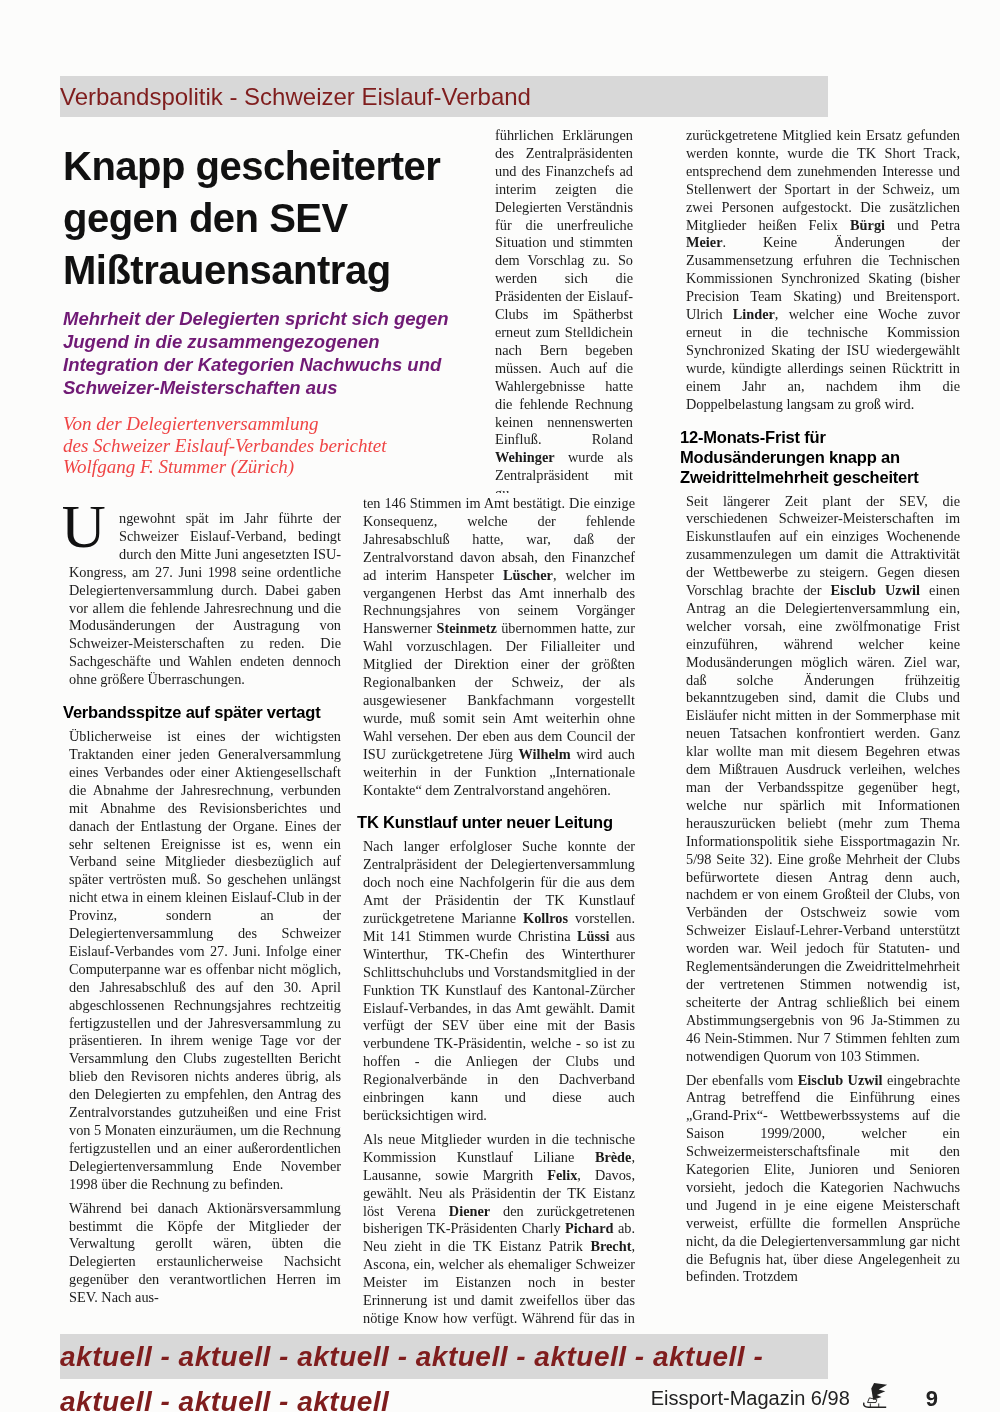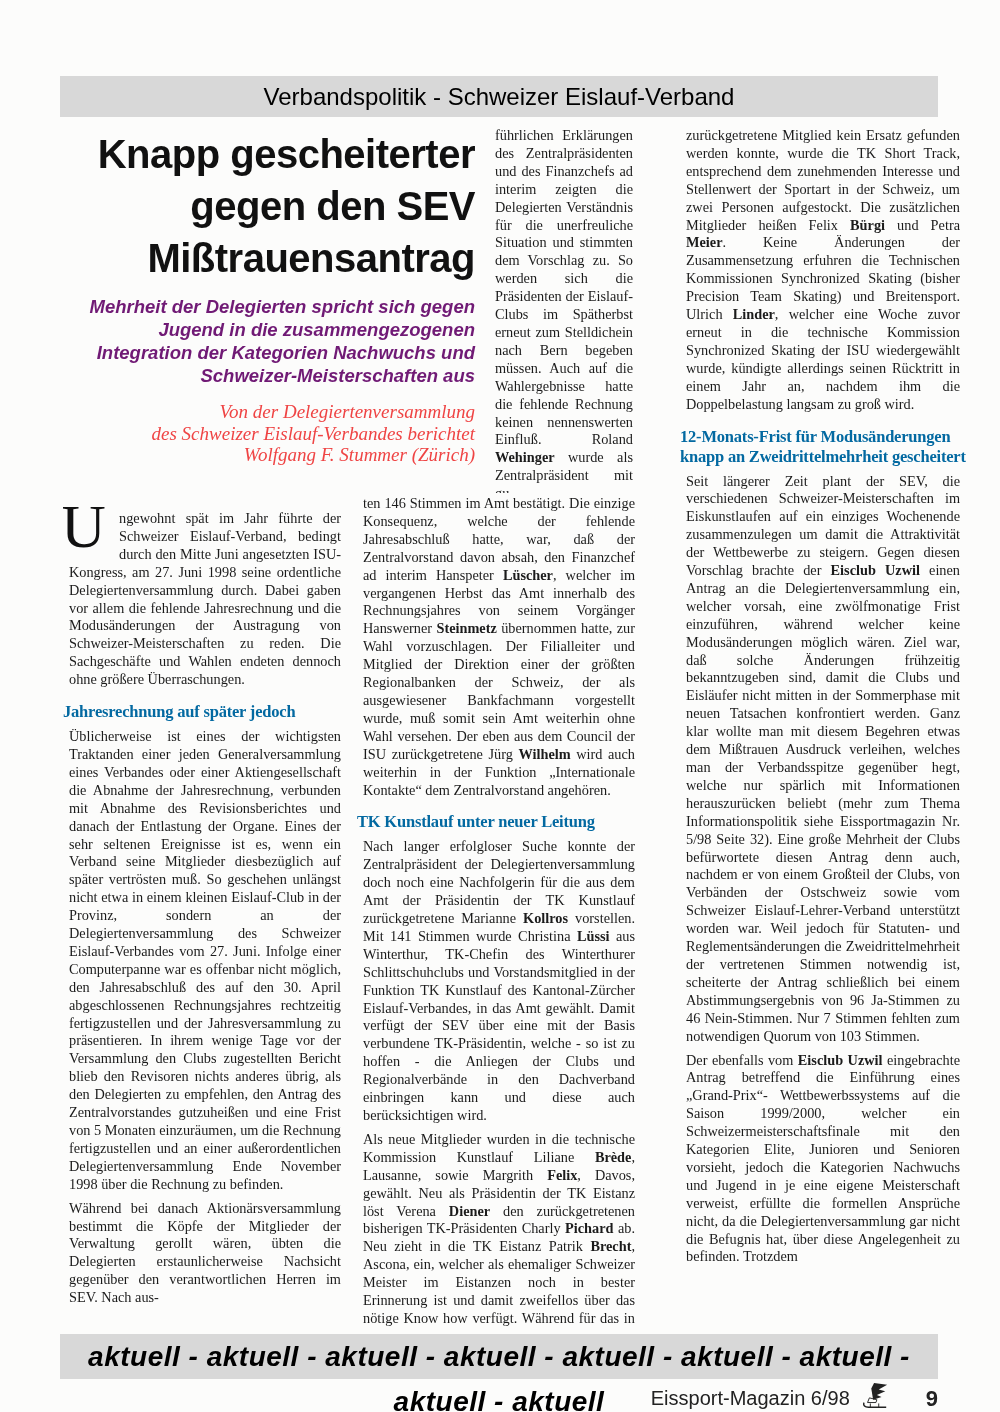--- a/index.html
+++ b/index.html
@@ -3,32 +3,32 @@
 <meta charset="utf-8">
 <style>
   html,body{margin:0;padding:0;}
   body{
     width:1000px;height:1412px;position:relative;
     background:#fcfcfb;color:#1a1a1a;
     font-family:"Liberation Serif", serif;
     overflow:hidden;
   }
   .band{
-    position:absolute;left:60px;width:878px;background:#d8d8d8;
-    font-family:"Liberation Sans", sans-serif;color:#000000;
-    text-align:center;
+    position:absolute;left:60px;width:768px;background:#d8d8d8;
+    font-family:"Liberation Sans", sans-serif;color:#7f1d1d;
+    text-align:left;
   }
   .header-band{top:76px;height:41px;font-size:24px;line-height:41px;}
   .footer-band{
     top:1334px;height:45px;font-size:28px;line-height:45px;
     font-style:italic;font-weight:bold;letter-spacing:.5px;
   }
 
   .title-block{
-    position:absolute;left:63px;top:128px;width:412px;text-align:right;
+    position:absolute;left:63px;top:140px;width:412px;
     font-family:"Liberation Sans", sans-serif;
   }
   .title-line{
     font-weight:bold;font-size:40px;line-height:52px;letter-spacing:-.5px;
     white-space:nowrap;color:#111;
   }
   .subtitle{margin-top:11px;}
   .subtitle-line{
     font-weight:bold;font-size:18.5px;line-height:23px;white-space:nowrap;color:#701a75;font-style:italic;
   }
@@ -36,23 +36,23 @@
     margin-top:14px;font-family:Liberation Serif, serif;font-style:italic;
     font-size:19px;line-height:21.5px;color:#ef4444;
   }
 
   .col{
     position:absolute;font-size:14.3px;line-height:17.9px;
     text-align:justify;overflow:hidden;color:#1b1b1b;
   }
   .col p{margin:6px;}
   .shead{
-    font-family:Liberation Serif, serif;font-weight:bold;
+    font-family:Liberation Sans, sans-serif;font-weight:bold;
     font-size:16.5px;line-height:20px;letter-spacing:-.2px;
-    margin:13px 0 4px 0;text-align:left;color:#0369a1;
+    margin:13px 0 4px 0;text-align:left;color:#000000;
   }
   #col1{left:63px;top:504px;width:284px;height:815px;}
   #col2top{left:489px;top:121px;width:150px;height:372px;}
   #col2{left:357px;top:489px;width:284px;height:838px;}
   #col3{left:680px;top:121px;width:286px;height:1202px;}
 
   .dc-spacer{float:left;width:50px;height:37px;}
   .dropcap{
     position:absolute;left:-2px;top:-9px;
     font-size:62px;line-height:1;font-family:"Liberation Serif", serif;
@@ -88,21 +88,21 @@
   <div class="byline">
     <div>Von der Delegiertenversammlung</div>
     <div>des Schweizer Eislauf-Verbandes berichtet</div>
     <div>Wolfgang F. Stummer (Zürich)</div>
   </div>
 </div>
 
 <div class="col" id="col1">
   <div class="dropcap">U</div>
   <p><span class="dc-spacer"></span><span>ngewohnt spät im Jahr führte der Schweizer Eislauf-Verband, bedingt durch den Mitte Juni angesetzten ISU-Kongress, am 27. Juni 1998 seine ordentliche Delegiertenversammlung durch. Dabei gaben vor allem die fehlende Jahresrechnung und die Modusänderungen der Austragung von Schweizer-Meisterschaften zu reden. Die Sachgeschäfte und Wahlen endeten dennoch ohne größere Überraschungen.</span></p>
-  <div class="shead">Jahresrechnung auf später jedoch</div>
+  <div class="shead">Verbandsspitze auf später vertagt</div>
   <p>Üblicherweise ist eines der wichtigsten Traktanden einer jeden Generalversammlung eines Verbandes oder einer Aktiengesellschaft die Abnahme der Jahresrechnung, verbunden mit Abnahme des Revisionsberichtes und danach der Entlastung der Organe. Eines der sehr seltenen Ereignisse ist es, wenn ein Verband seine Mitglieder diesbezüglich auf später vertrösten muß. So geschehen unlängst nicht etwa in einem kleinen Eislauf-Club in der Provinz, sondern an der Delegiertenversammlung des Schweizer Eislauf-Verbandes vom 27. Juni. Infolge einer Computerpanne war es offenbar nicht möglich, den Jahresabschluß des auf den 30. April abgeschlossenen Rechnungsjahres rechtzeitig fertigzustellen und der Jahresversammlung zu präsentieren. In ihrem wenige Tage vor der Versammlung den Clubs zugestellten Bericht blieb den Revisoren nichts anderes übrig, als den Delegierten zu empfehlen, den Antrag des Zentralvorstandes gutzuheißen und eine Frist von 5 Monaten einzuräumen, um die Rechnung fertigzustellen und an einer außerordentlichen Delegiertenversammlung Ende November 1998 über die Rechnung zu befinden.</p>
   <p>Während bei danach Aktionärsversammlung bestimmt die Köpfe der Mitglieder der Verwaltung gerollt wären, übten die Delegierten erstaunlicherweise Nachsicht gegenüber den verantwortlichen Herren im SEV. Nach aus-</p>
 </div>
 
 <div class="col" id="col2top">
   <p>führlichen Erklärungen des Zentralpräsidenten und des Finanzchefs ad interim zeigten die Delegierten Verständnis für die unerfreuliche Situation und stimmten dem Vorschlag zu. So werden sich die Präsidenten der Eislauf-Clubs im Spätherbst erneut zum Stelldichein nach Bern begeben müssen. Auch auf die Wahlergebnisse hatte die fehlende Rechnung keinen nennenswerten Einfluß. Roland <b>Wehinger</b> wurde als Zentralpräsident mit gu-</p>
 </div>
 
 <div class="col" id="col2">
   <p>ten 146 Stimmen im Amt bestätigt. Die einzige Konsequenz, welche der fehlende Jahresabschluß hatte, war, daß der Zentralvorstand davon absah, den Finanzchef ad interim Hanspeter <b>Lüscher</b>, welcher im vergangenen Herbst das Amt innerhalb des Rechnungsjahres von seinem Vorgänger Hanswerner <b>Steinmetz</b> übernommen hatte, zur Wahl vorzuschlagen. Der Filialleiter und Mitglied der Direktion einer der größten Regionalbanken der Schweiz, der als ausgewiesener Bankfachmann vorgestellt wurde, muß somit sein Amt weiterhin ohne Wahl versehen. Der eben aus dem Council der ISU zurückgetretene Jürg <b>Wilhelm</b> wird auch weiterhin in der Funktion „Internationale Kontakte“ dem Zentralvorstand angehören.</p>

